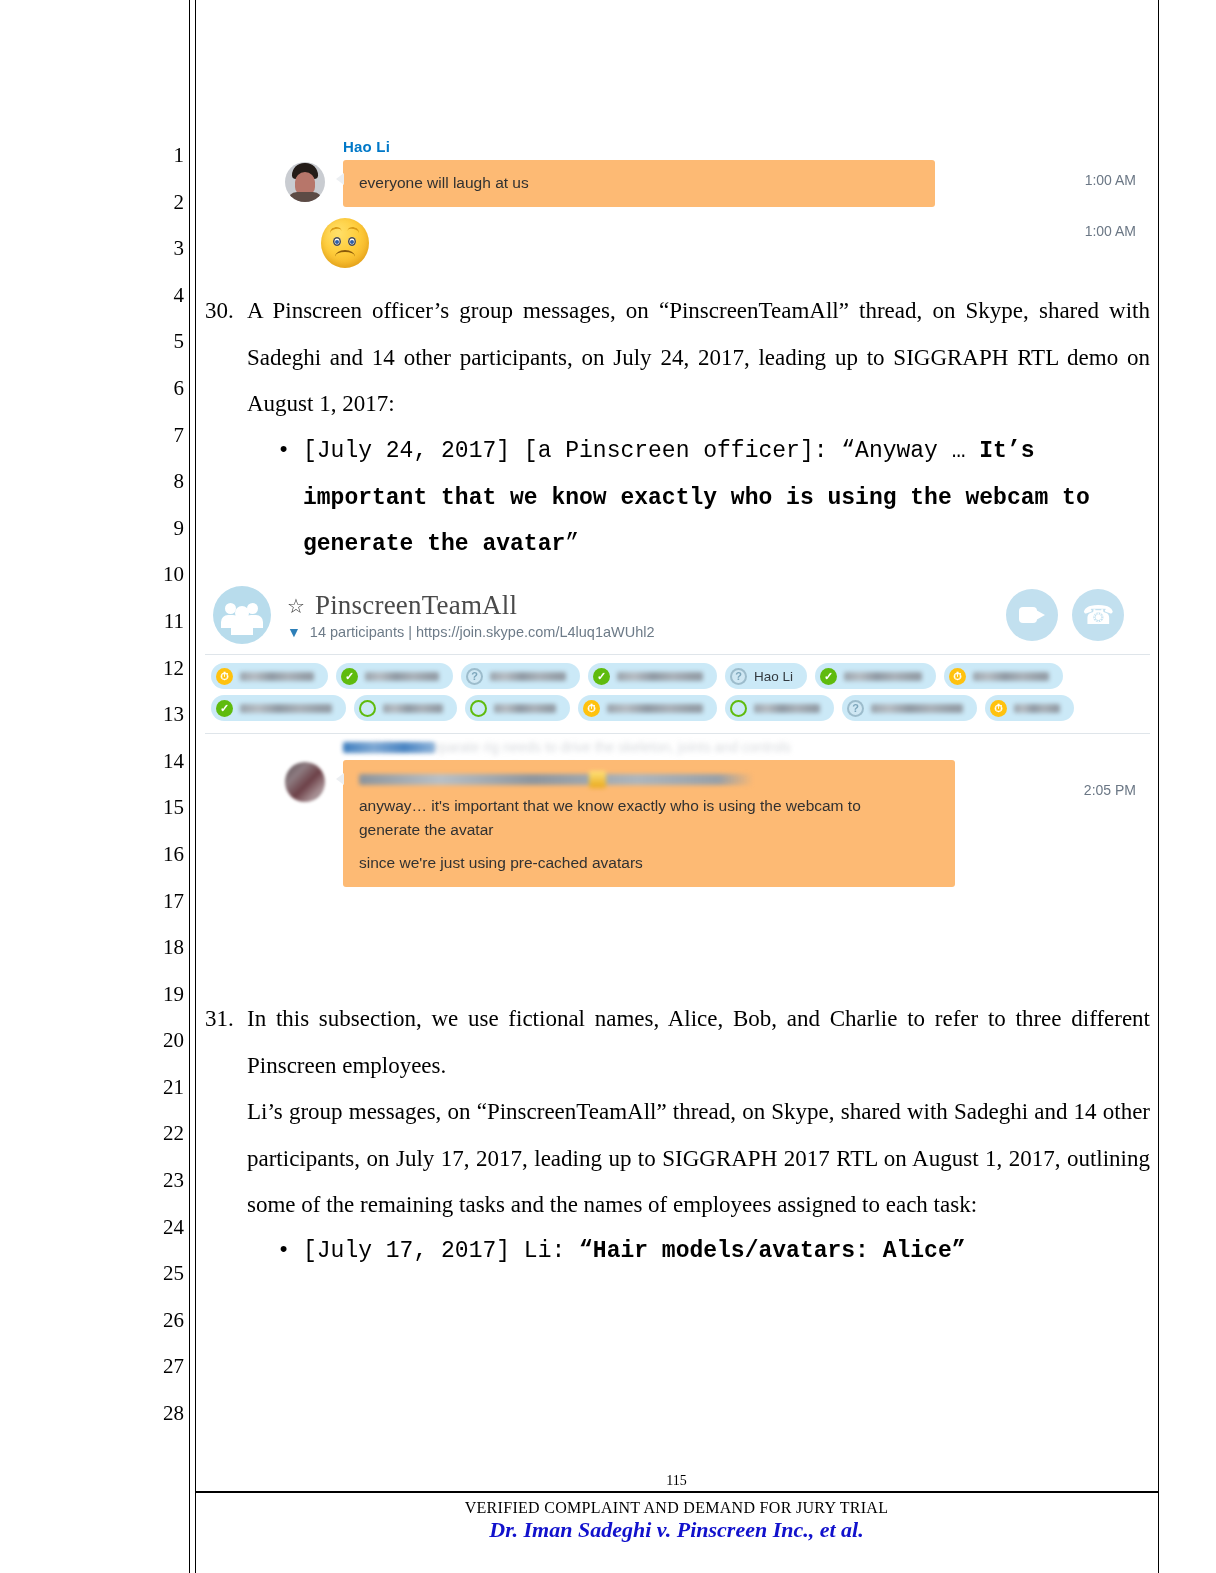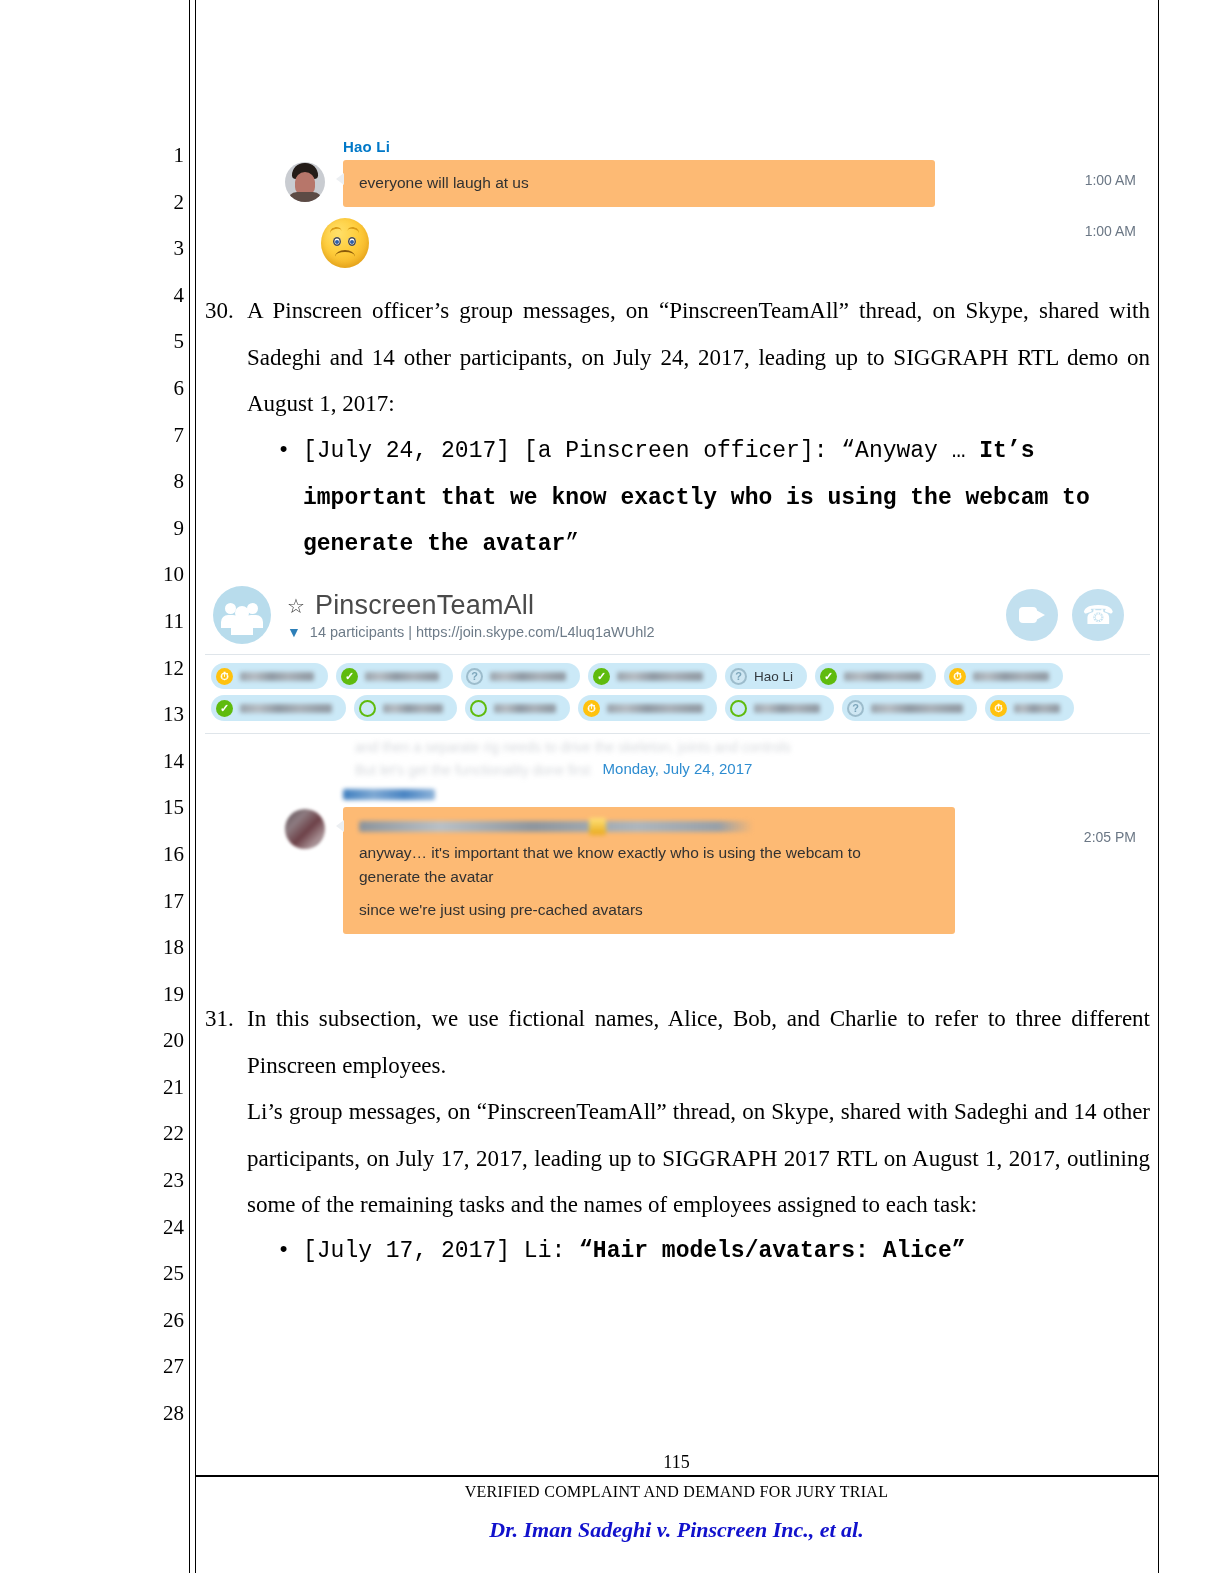--- a/index.html
+++ b/index.html
@@ -291,21 +291,21 @@
     display: flex;
     align-items: center;
     gap: 10px;
   }
   .star-icon {
     font-size: 20px;
     color: #3a3a3a;
     line-height: 1;
   }
   .sk-title {
-    font-family: Liberation Sans, sans-serif;
+    font-family: Liberation Serif, serif;
     font-size: 27px;
     color: #4a4a4a;
     font-weight: normal;
     letter-spacing: .2px;
   }
   .sk-sub-row {
     display: flex;
     align-items: center;
     gap: 9px;
     margin-top: 3px;
@@ -489,37 +489,37 @@
   
   .footer {
     position: absolute;
     left: 195px;
     width: 963px;
     bottom: 30px;
     text-align: center;
     font-family: "Liberation Serif", serif;
   }
   .page-no {
-    font-size: 18px;
+    font-size: 14px;
     margin-bottom: 2px;
   }
   .footer-rule {
     border-top: 2.5px solid #000;
     margin-bottom: 6px;
   }
   .footer-title {
     font-size: 16px;
     letter-spacing: .3px;
   }
   .footer-case {
     font-size: 22px;
     font-style: italic;
     font-weight: bold;
     color: #1111cc;
-    margin-top: 16px;
+    margin-top: 0;
   }
 </style>
 </head>
 <body>
 
 <div class="page">
 
   <div class="rule-outer"></div>
   <div class="rule-inner"></div>
   <div class="rule-right"></div>
@@ -714,21 +714,20 @@
           </div>
         </div>
       </div>
 
       <div class="sk-divider"></div>
 
       <div class="sk-chat">
         <div class="ghost-lines">
           and then a separate rig needs to drive the skeleton, joints and controls<br>But let's get the functionality done first
         </div>
-        <div class="date-divider">Monday, July 24, 2017</div>
 
         <div class="sk-msg">
           <div class="sender-redacted"></div>
           <div class="msg-row">
             <div class="avatar-redacted"></div>
             <div class="bubble" style="min-width:580px;max-width:600px;padding-top:14px;">
               <div class="bubble-redacted-line">
                   <span class="em"></span>
                 </div>
               <div>anyway… it's important that we know exactly who is using the webcam to</div>

